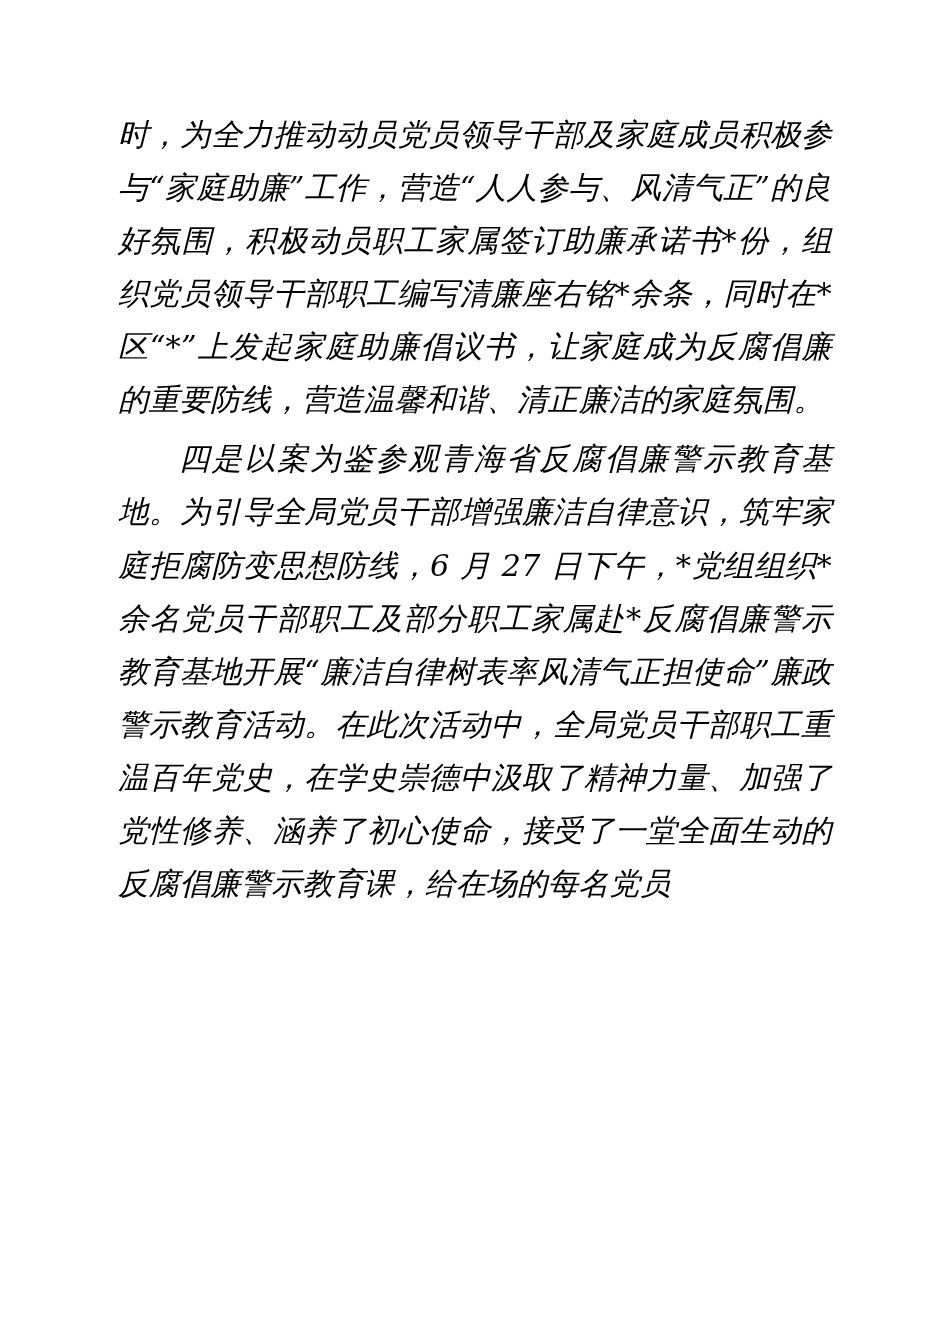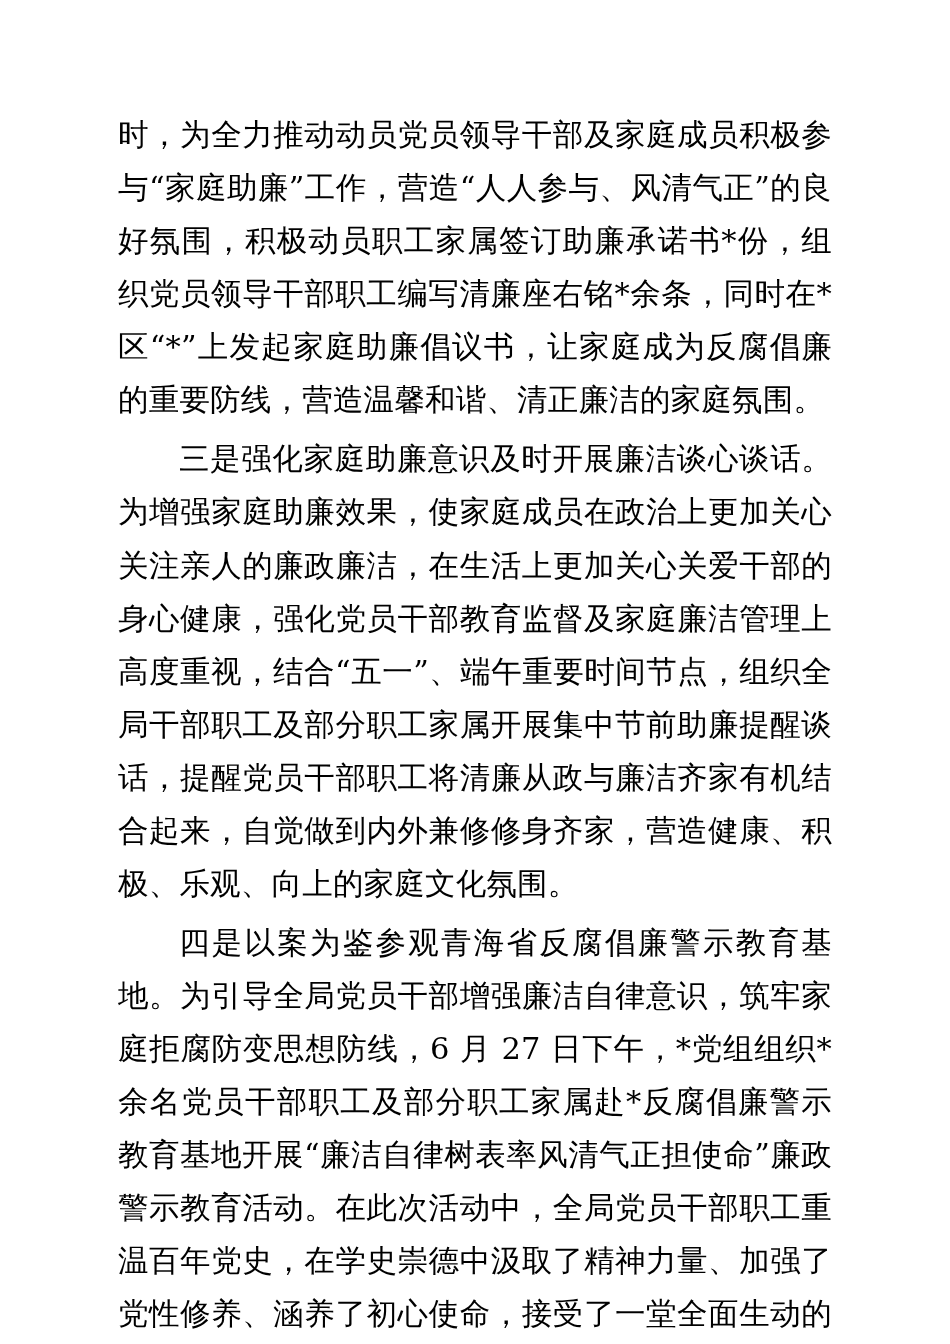--- a/index.html
+++ b/index.html
@@ -24,30 +24,30 @@
     display: block;
   }
   p.para {
     margin: 0 0 6px 0;
     font-size: 30.5px;
     line-height: 1.74;
     text-align: justify;
     text-justify: inter-ideograph;
     letter-spacing: 0.2px;
     word-break: break-all;
+    font-style: italic;
   }
   p.para.indent {
     text-indent: 2em;
   }
   p.para.last {
     margin-bottom: 0;
   }
 </style>
 </head>
 <body>
 
 <div class="page">
   <div class="doc-body">
     <p class="para">时，为全力推动动员党员领导干部及家庭成员积极参与“家庭助廉”工作，营造“人人参与、风清气正”的良好氛围，积极动员职工家属签订助廉承诺书*份，组织党员领导干部职工编写清廉座右铭*余条，同时在*区“*”上发起家庭助廉倡议书，让家庭成为反腐倡廉的重要防线，营造温馨和谐、清正廉洁的家庭氛围。</p>
-    <p class="para indent">三是强化家庭助廉意识及时开展廉洁谈心谈话。为增强家庭助廉效果，使家庭成员在政治上更加关心关注亲人的廉政廉洁，在生活上更加关心关爱干部的身心健康，强化党员干部教育监督及家庭廉洁管理上高度重视，结合“五一”、端午重要时间节点，组织全局干部职工及部分职工家属开展集中节前助廉提醒谈话，提醒党员干部职工将清廉从政与廉洁齐家有机结合起来，自觉做到内外兼修修身齐家，营造健康、积极、乐观、向上的家庭文化氛围。</p>
     <p class="para indent last">四是以案为鉴参观青海省反腐倡廉警示教育基地。为引导全局党员干部增强廉洁自律意识，筑牢家庭拒腐防变思想防线，6 月 27 日下午，*党组组织*余名党员干部职工及部分职工家属赴*反腐倡廉警示教育基地开展“廉洁自律树表率风清气正担使命”廉政警示教育活动。在此次活动中，全局党员干部职工重温百年党史，在学史崇德中汲取了精神力量、加强了党性修养、涵养了初心使命，接受了一堂全面生动的反腐倡廉警示教育课，给在场的每名党员</p>
   </div>
 </div>
 
 </body></html>

